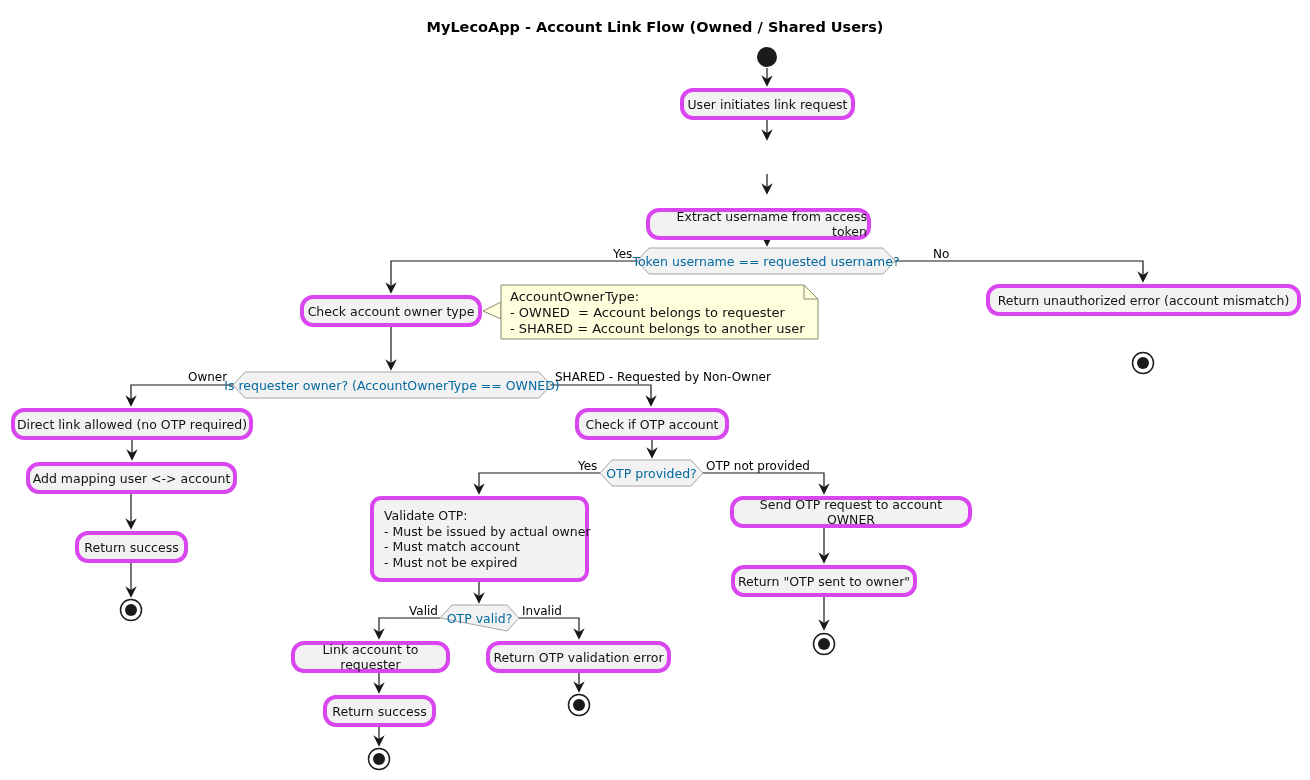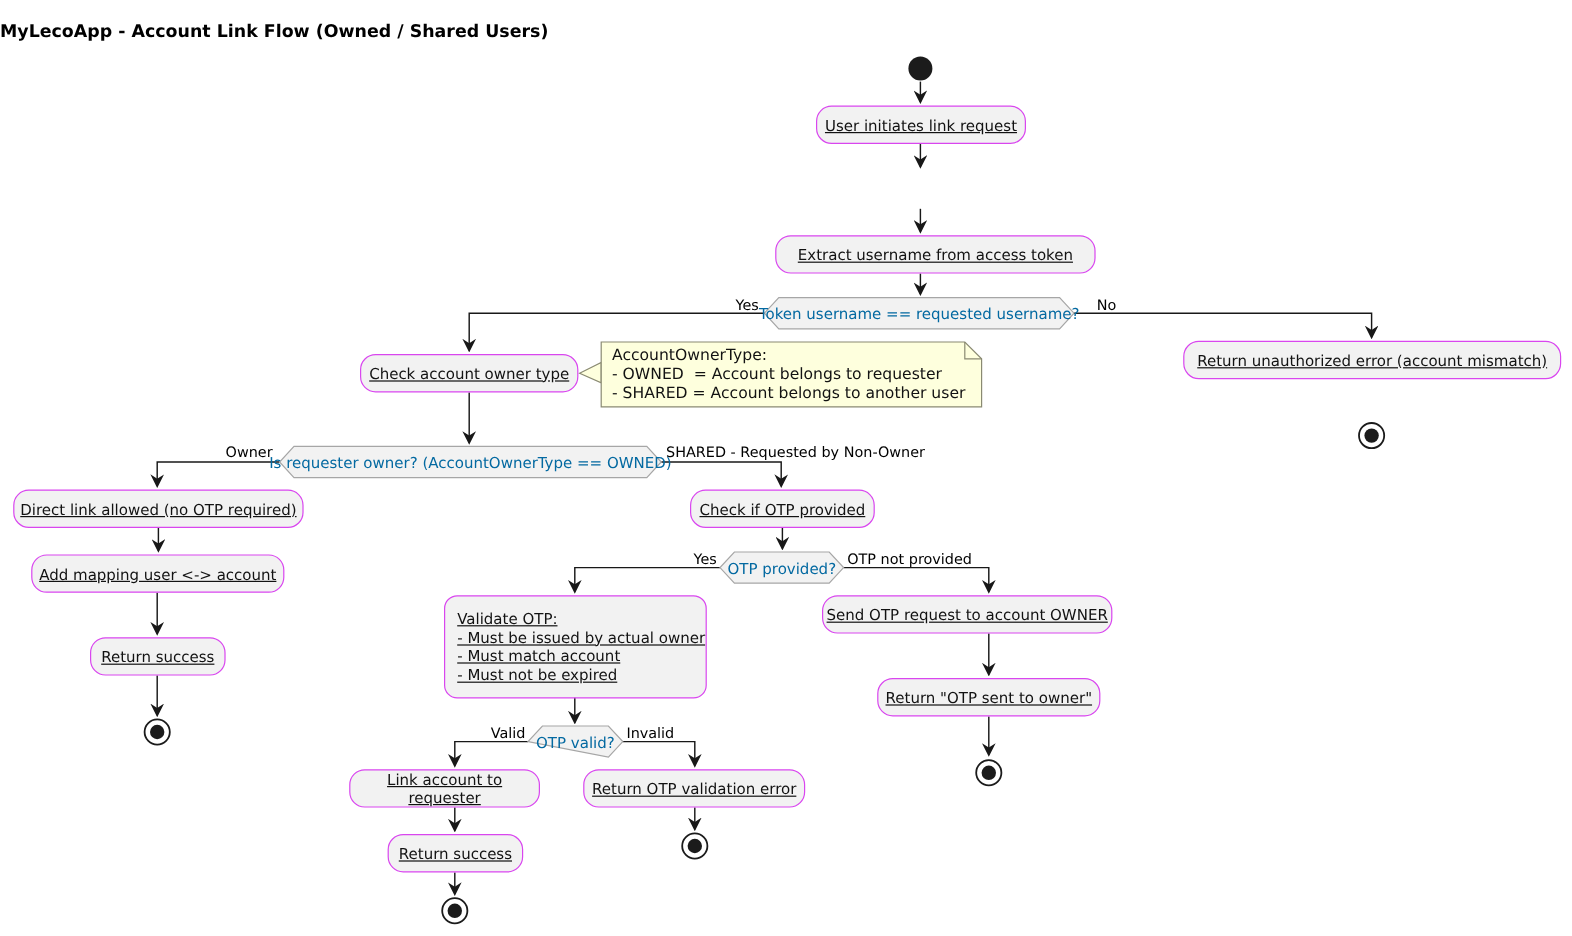--- a/index.html
+++ b/index.html
@@ -2,28 +2,28 @@
 <html><head>
 <meta charset="utf-8">
 <style>
   html,body{margin:0;padding:0;background:#ffffff;}
   #canvas{
     position:relative;width:1310px;height:780px;background:#ffffff;overflow:hidden;
     font-family:"DejaVu Sans","Liberation Sans",sans-serif;color:#121212;
   }
   #edge-layer{position:absolute;left:0;top:0;z-index:1;}
   .title{
-    position:absolute;left:0;top:19px;width:1310px;text-align:left;
+    position:absolute;left:0;top:19px;width:1310px;text-align:center;
     font-size:14.5px;font-weight:bold;color:#000;z-index:3;
   }
   .activity{
     position:absolute;z-index:2;box-sizing:border-box;
-    background:#f2f2f2;border:1px solid #d946ef;border-radius:13px;
+    background:#f2f2f2;border:4px solid #d946ef;border-radius:13px;
     display:flex;align-items:center;justify-content:center;
-    font-size:12.5px;line-height:15px;text-align:center;color:#121212;text-decoration:underline;
+    font-size:12.5px;line-height:15px;text-align:center;color:#121212;
   }
   .activity.multiline{
     flex-direction:column;align-items:flex-start;justify-content:center;
     text-align:left;padding:6px 10px;border-radius:11px;
   }
   .activity.multiline .line{white-space:pre;line-height:15.5px;}
   .decision-label{
     position:absolute;z-index:2;display:flex;align-items:center;justify-content:center;
     font-size:12.5px;color:#0369a1;text-align:center;white-space:nowrap;
   }
@@ -111,61 +111,61 @@
       <g>
         <circle cx="824" cy="644" r="10.5" fill="#ffffff" stroke="#1b1b1b" stroke-width="1.5"></circle>
         <circle cx="824" cy="644" r="6" fill="#1b1b1b"></circle>
       </g>
     </g>
   </svg>
 
   <div class="activity" style="left:680px;top:88px;width:175px;height:32px;">User initiates link request</div>
 
 
-  <div class="activity" style="left:646px;top:196px;width:267px;height:32px;">Extract username from access token</div>
+  <div class="activity" style="left:646px;top:208px;width:225px;height:32px;text-align:right;">Extract username from access token</div>
 
   <div class="activity" style="left:300px;top:295px;width:182px;height:32px;">Check account owner type</div>
 
   <div class="activity" style="left:986px;top:284px;width:315px;height:32px;">Return unauthorized error (account mismatch)</div>
 
   <div class="activity" style="left:11px;top:408px;width:242px;height:32px;">Direct link allowed (no OTP required)</div>
 
   <div class="activity" style="left:26px;top:462px;width:211px;height:32px;">Add mapping user &lt;-&gt; account</div>
 
   <div class="activity" style="left:75px;top:531px;width:113px;height:32px;">Return success</div>
 
-  <div class="activity" style="left:575px;top:408px;width:154px;height:32px;">Check if OTP provided</div>
+  <div class="activity" style="left:575px;top:408px;width:154px;height:32px;">Check if OTP account</div>
 
   <div class="activity multiline" style="left:370px;top:496px;width:219px;height:86px;">
     <span class="line">Validate OTP:</span>
     <span class="line">- Must be issued by actual owner</span>
     <span class="line">- Must match account</span>
     <span class="line">- Must not be expired</span>
   </div>
 
-  <div class="activity" style="left:685px;top:496px;width:242px;height:32px;">Send OTP request to account OWNER</div>
+  <div class="activity" style="left:730px;top:496px;width:242px;height:32px;">Send OTP request to account OWNER</div>
 
   <div class="activity" style="left:731px;top:565px;width:186px;height:32px;">Return "OTP sent to owner"</div>
 
   <div class="activity" style="left:291px;top:641px;width:159px;height:32px;">Link account to requester</div>
 
   <div class="activity" style="left:486px;top:641px;width:185px;height:32px;">Return OTP validation error</div>
 
   <div class="activity" style="left:323px;top:695px;width:113px;height:32px;">Return success</div>
 
   <div class="decision-label" style="left:637px;top:248px;width:258px;height:26px;">Token username == requested username?</div>
 
   <div class="decision-label" style="left:233px;top:372px;width:318px;height:26px;">Is requester owner? (AccountOwnerType == OWNED)</div>
 
   <div class="decision-label" style="left:600px;top:460px;width:103px;height:26px;">OTP provided?</div>
 
   <div class="decision-label" style="left:440px;top:605px;width:79px;height:26px;">OTP valid?</div>
 
   <span class="edge-label" style="left:613px;top:247px;">Yes</span>
-  <span class="edge-label" style="left:914px;top:247px;text-align:right;">No</span>
+  <span class="edge-label" style="left:933px;top:247px;text-align:right;">No</span>
   <span class="edge-label" style="left:188px;top:370px;">Owner</span>
   <span class="edge-label" style="left:555px;top:370px;">SHARED - Requested by Non-Owner</span>
   <span class="edge-label" style="left:578px;top:459px;">Yes</span>
   <span class="edge-label" style="left:706px;top:459px;">OTP not provided</span>
   <span class="edge-label" style="left:409px;top:604px;">Valid</span>
   <span class="edge-label" style="left:522px;top:604px;">Invalid</span>
 
   <div class="note-text">
     <div class="note-line">AccountOwnerType:</div>
     <div class="note-line">- OWNED  = Account belongs to requester</div>

